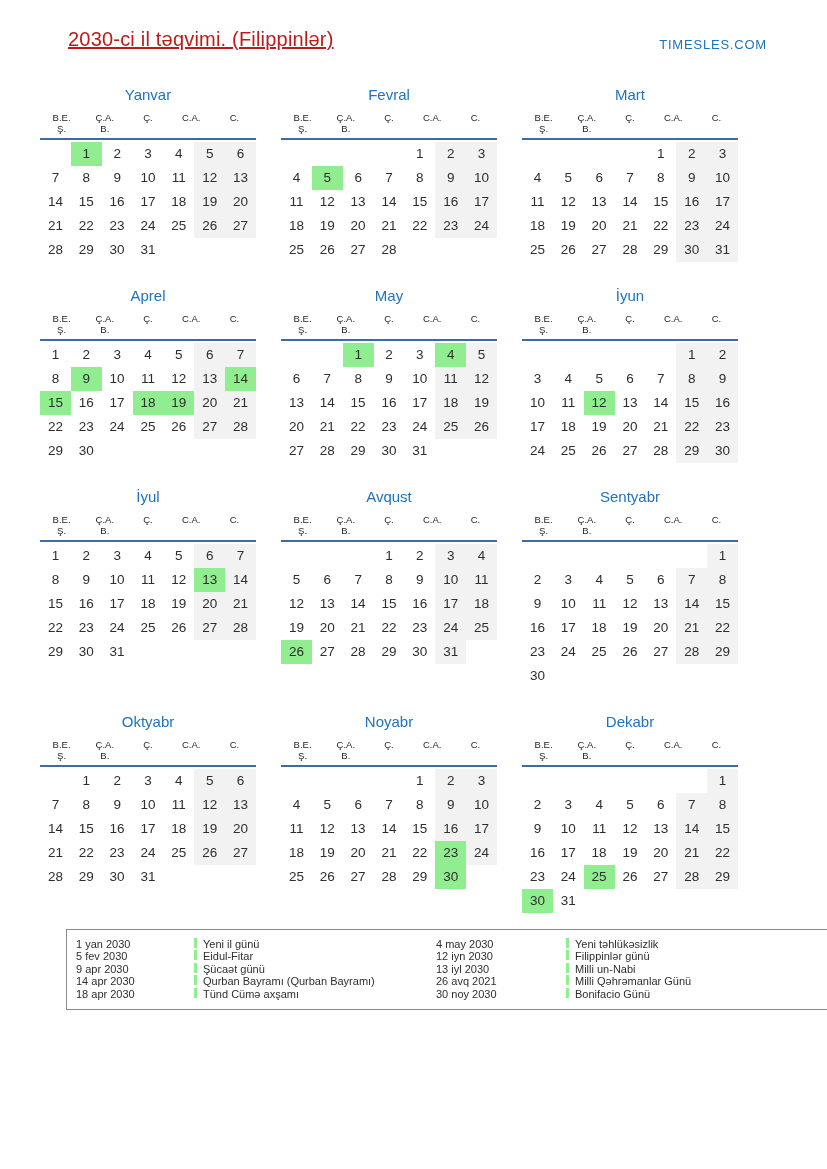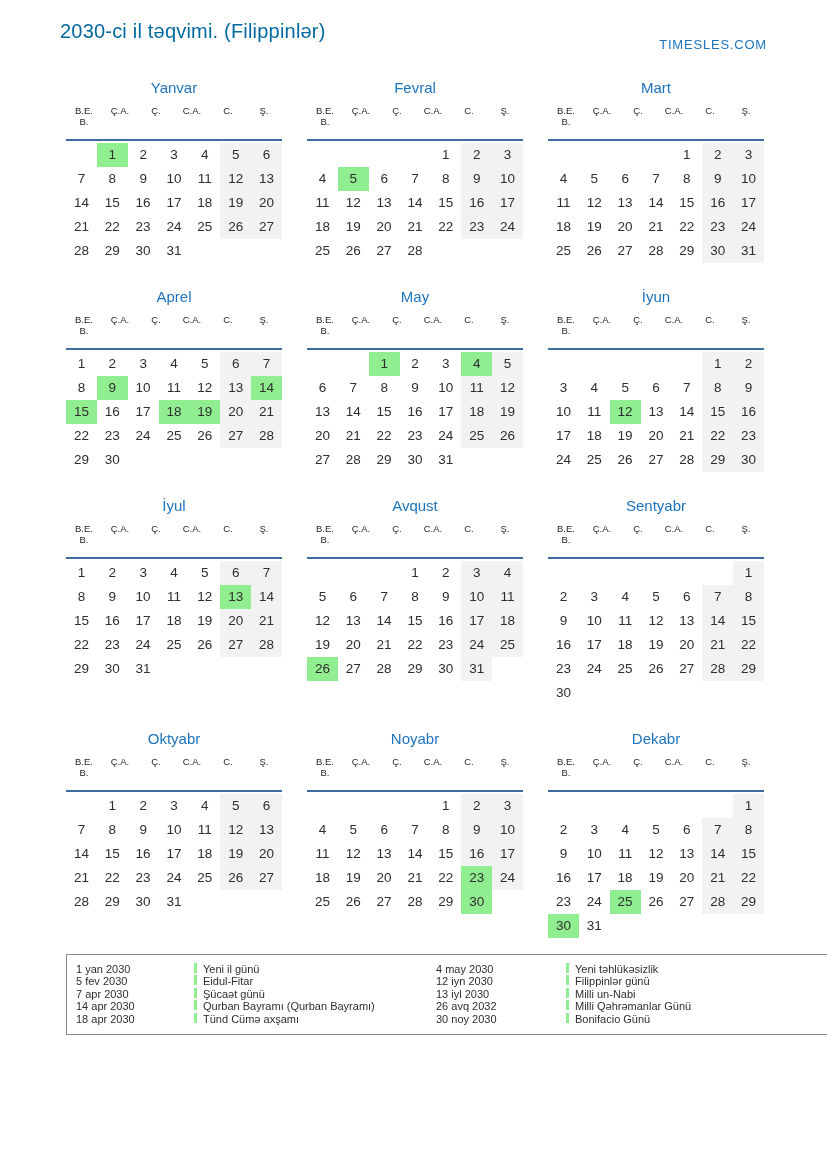--- a/index.html
+++ b/index.html
@@ -13,38 +13,38 @@
   html,body{margin:0;padding:0;}
   body{
     width:827px;height:1169px;background:#ffffff;overflow:hidden;
     font-family:"Liberation Sans",sans-serif;color:var(--ink);
   }
   .header{
     display:flex;justify-content:space-between;align-items:flex-start;
     padding:20px 60px 0 60px;
   }
   .page-title{
-    font-size:20px;font-weight:normal;color:#0369a1;margin:0;letter-spacing:.2px;
+    font-size:20px;font-weight:normal;color:#b91c1c;margin:8px;letter-spacing:.2px;text-decoration:underline;
   }
   .site-link{
     font-size:13px;color:var(--accent);letter-spacing:.8px;margin-top:17px;
     text-decoration:none;cursor:pointer;
   }
   .months{
-    margin:27px 57px 0 66px;
+    margin:27px 57px 0 40px;
     display:grid;grid-template-columns:repeat(3,216px);
     column-gap:20px;row-gap:26px;align-items:start;gap:25px;
   }
   .month{width:216px;}
   .month-title{
     text-align:center;color:var(--accent);font-size:15px;margin:0 0 9px 0;
   }
   .dow-row{
-    display:grid;grid-template-columns:repeat(6,1fr);
-    border-bottom:2px solid var(--line);padding-bottom:12px;
+    display:grid;grid-template-columns:repeat(5,1fr);
+    border-bottom:2px solid var(--line);padding-bottom:4px;
   }
   .dow{text-align:center;font-size:9.5px;color:#1f1f1f;}
   .weeks{display:grid;grid-template-columns:repeat(7,1fr);padding-top:2px;}
   .cell{
     height:24px;line-height:24px;text-align:center;font-size:13.5px;color:#2e2e2e;
   }
   .cell.wk{background:var(--wkgray);}
   .cell.hl{background:var(--green);}
   .legend{
     margin:16px 60px 0 66px;width:790px;
@@ -662,38 +662,38 @@
         <span class="holiday-marker"></span>
         <span>Eidul-Fitar</span>
       </span>
       <span class="legend-date">12 iyn 2030</span>
       <span class="legend-holiday">
         <span class="holiday-marker"></span>
         <span>Filippinlər günü</span>
       </span>
     </div>
     <div class="legend-row">
-      <span class="legend-date">7 apr 2030</span>
+      <span class="legend-date">9 apr 2030</span>
       <span class="legend-holiday">
         <span class="holiday-marker"></span>
         <span>Şücaət günü</span>
       </span>
       <span class="legend-date">13 iyl 2030</span>
       <span class="legend-holiday">
         <span class="holiday-marker"></span>
         <span>Milli un-Nabi</span>
       </span>
     </div>
     <div class="legend-row">
       <span class="legend-date">14 apr 2030</span>
       <span class="legend-holiday">
         <span class="holiday-marker"></span>
         <span>Qurban Bayramı (Qurban Bayramı)</span>
       </span>
-      <span class="legend-date">26 avq 2032</span>
+      <span class="legend-date">26 avq 2021</span>
       <span class="legend-holiday">
         <span class="holiday-marker"></span>
         <span>Milli Qəhrəmanlar Günü</span>
       </span>
     </div>
     <div class="legend-row">
       <span class="legend-date">18 apr 2030</span>
       <span class="legend-holiday">
         <span class="holiday-marker"></span>
         <span>Tünd Cümə axşamı</span>

